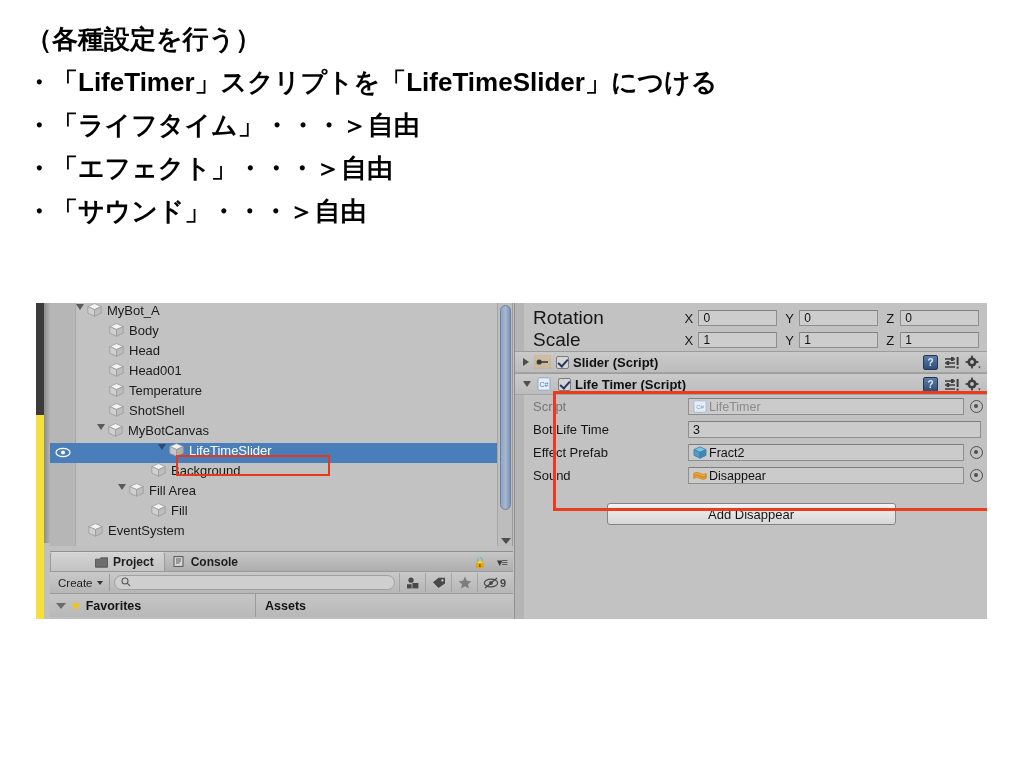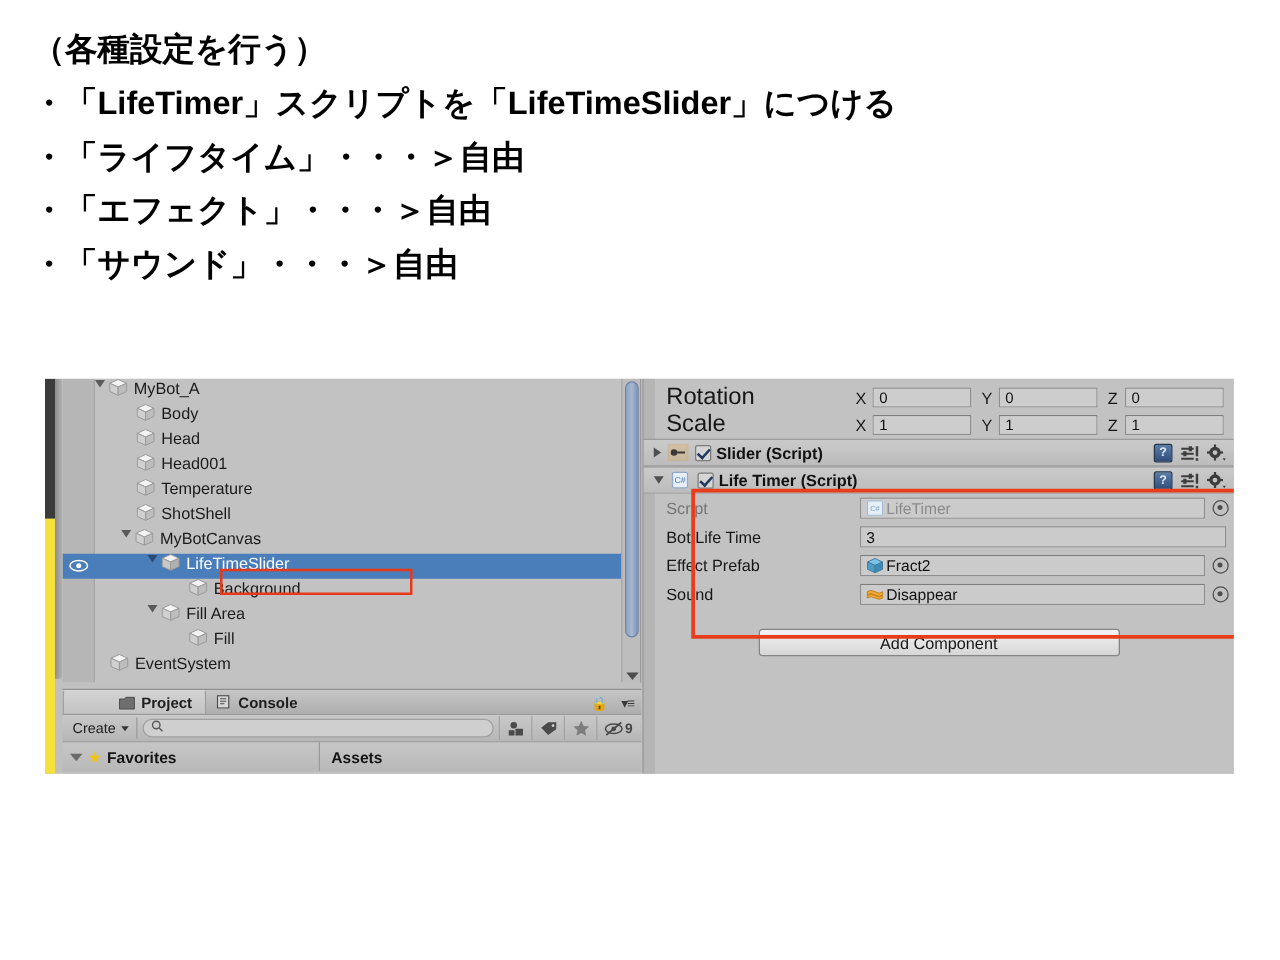--- a/index.html
+++ b/index.html
@@ -76,20 +76,21 @@
     position: relative;
     height: 20px;
     display: flex;
     font-size: 13px;
     color: #1b1b1b;
     white-space: nowrap;
   }
   .hier-row.selected {
     background: #4a7ebb;
     color: #ffffff;
+    padding-left: 40px;
   }
   .hier-row.selected .eye { display: block; }
   .eye {
     display: none;
     position: absolute; left: 5px; top: 4px;
     width: 16px; height: 11px;
   }
   .eye svg { display:block; }
   .tri {
     width: 0; height: 0;
@@ -827,20 +828,20 @@
                 <path d="M0.8 6.4 Q3.5 4.2 7 6.4 Q10.5 8.6 13.2 6.4 L13.2 8.4 Q10.5 10.4 7 8.4 Q3.5 6.4 0.8 8.4 Z" fill="#f0a830" stroke="#c07c18" stroke-width="0.7"></path>
               </svg>
             </span>
             <span>Disappear</span>
           </span>
           <span class="obj-dot"></span>
         </div>
       </div>
 
       <div class="addcomp-wrap">
-        <div class="addcomp-btn">Add Component</div>
+        <div class="addcomp-btn">Add Disappear</div>
       </div>
 
       <div id="insp-redbox"></div>
     </div>
   </div>
 
 </div>
 
 </body></html>

